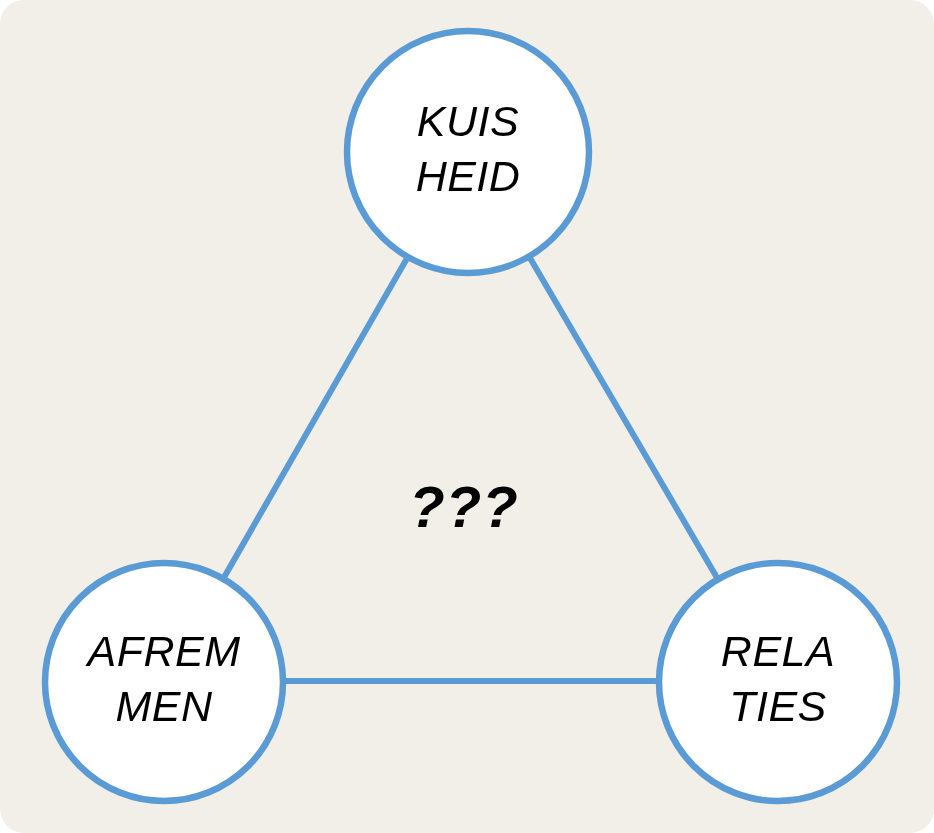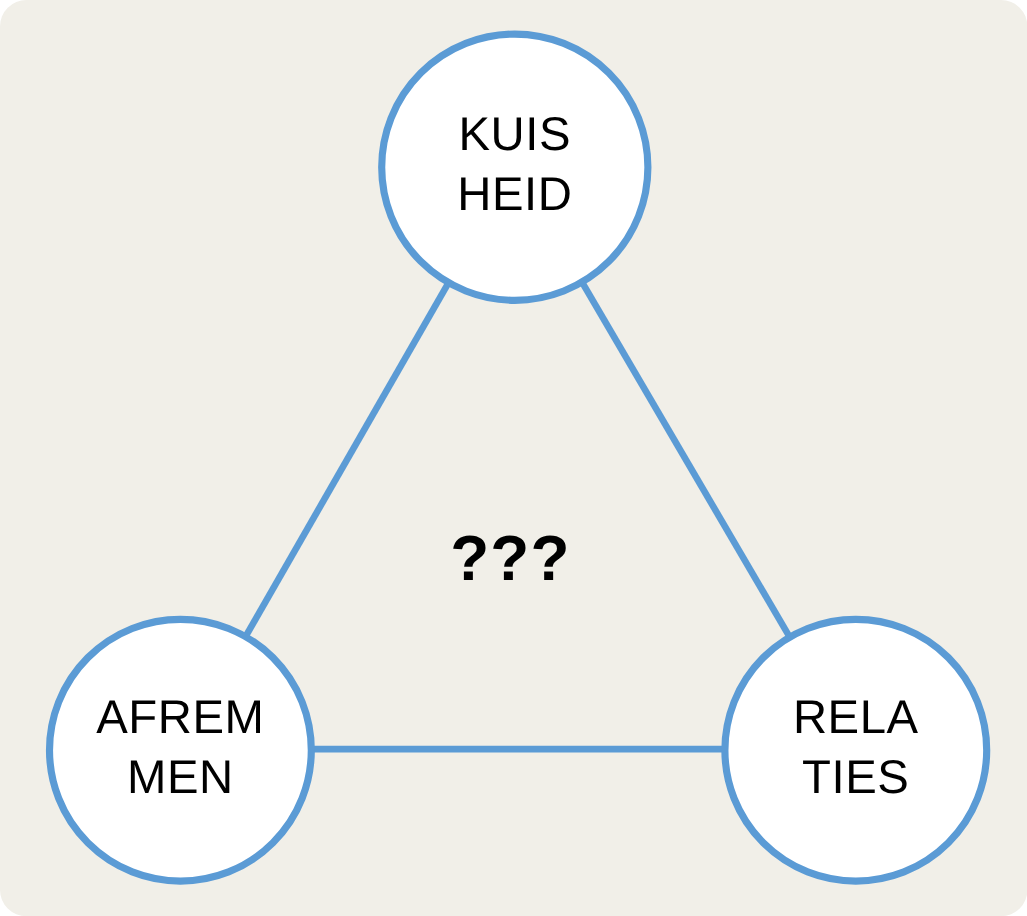--- a/index.html
+++ b/index.html
@@ -7,20 +7,21 @@
     padding: 0;
     background: #ffffff;
     width: 934px;
     height: 833px;
     overflow: hidden;
   }
   .stage {
     position: relative;
     width: 894px;
     height: 833px;
+    font-style: italic;
   }
   svg {
     display: block;
   }
   .node-label {
     font-family: "Liberation Sans", sans-serif;
     font-size: 43px;
     font-weight: 400;
     letter-spacing: 0.5px;
   }

